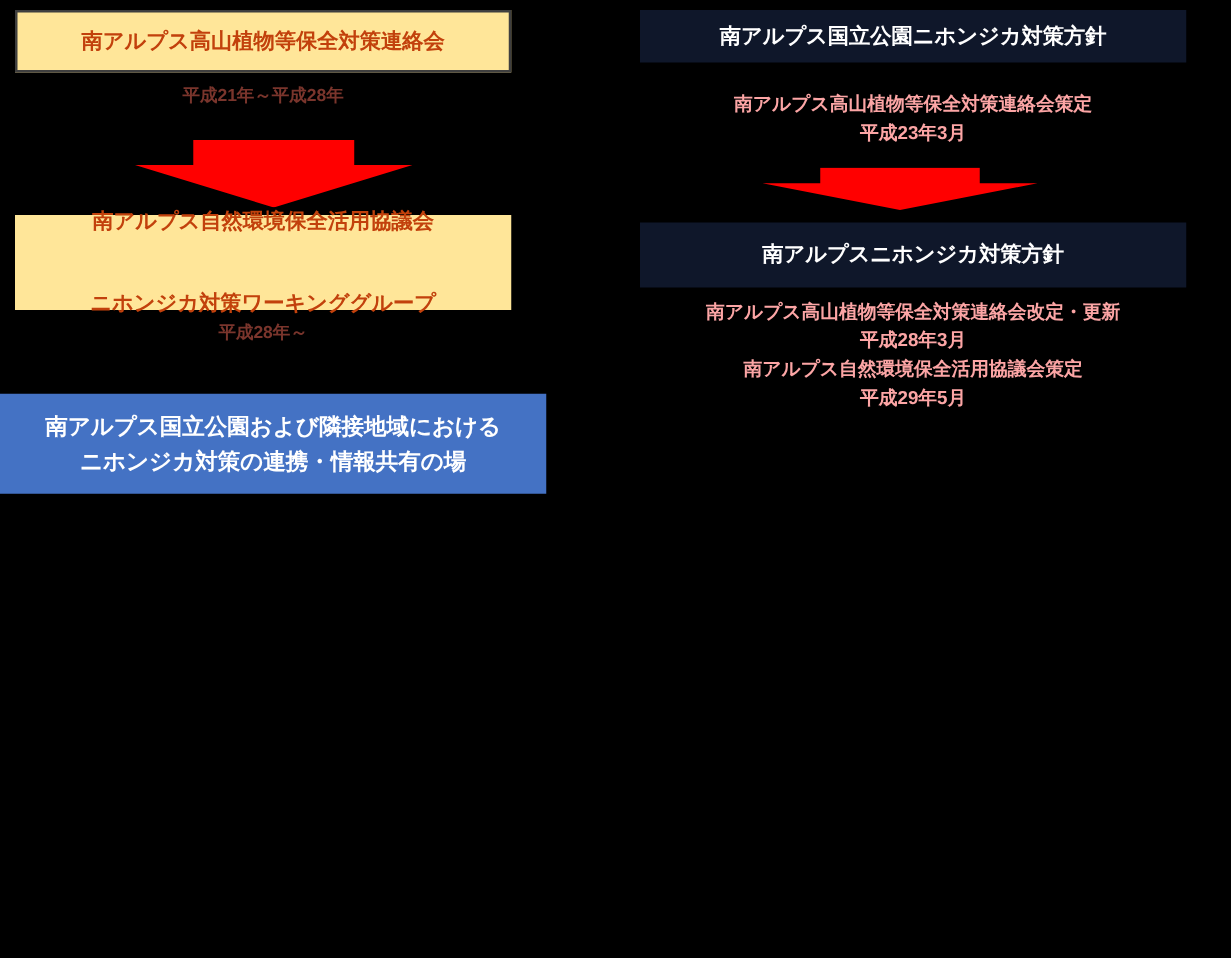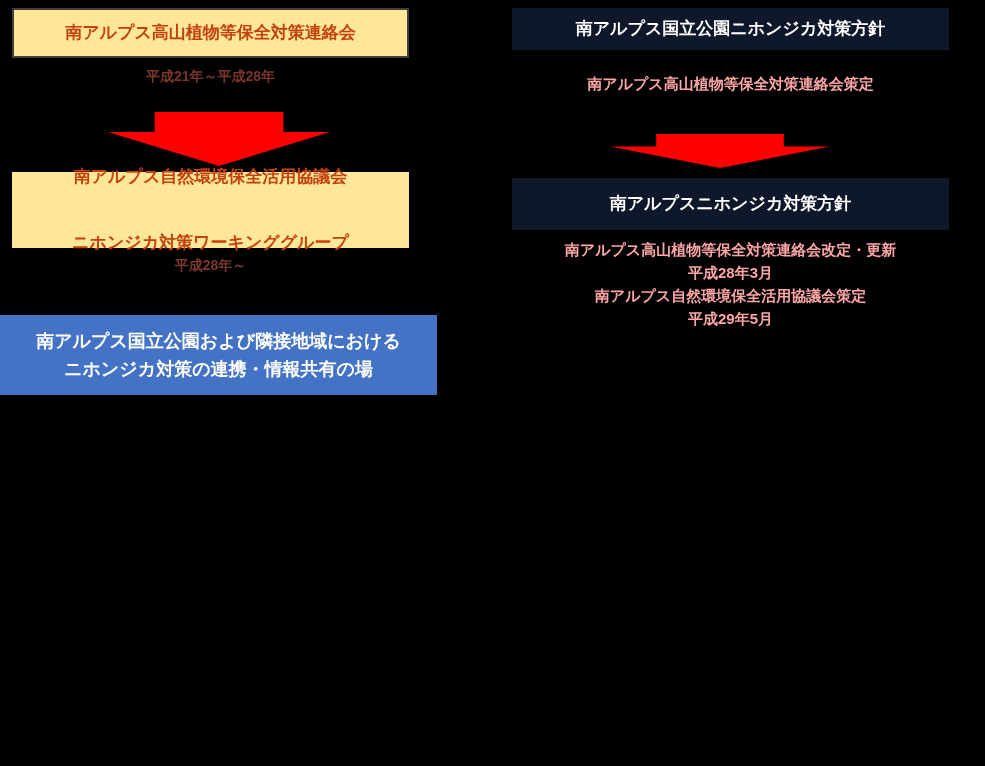--- a/index.html
+++ b/index.html
@@ -79,20 +79,21 @@
     <span class="box-title-lg">南アルプス国立公園および隣接地域における</span>
     <span class="box-title-lg">ニホンジカ対策の連携・情報共有の場</span>
   </div>
 
   <div class="abs box orange-box" style="left:512px; top:8px; width:437px; height:42px;">
     <span class="box-title">南アルプス国立公園ニホンジカ対策方針</span>
   </div>
 
   <div class="abs note-text" style="left:512px; top:72px; width:437px;">
     <div>南アルプス高山植物等保全対策連絡会策定</div>
+    <div>平成23年3月</div>
   </div>
 
   <div class="abs down-arrow" style="left:610px; top:134px; width:220px; height:34px;"></div>
 
   <div class="abs box orange-box" style="left:512px; top:178px; width:437px; height:52px;align-items:center;">
     <span class="box-title">南アルプスニホンジカ対策方針</span>
   </div>
 
   <div class="abs note-text" style="left:512px; top:238px; width:437px;">
     <div>南アルプス高山植物等保全対策連絡会改定・更新</div>

